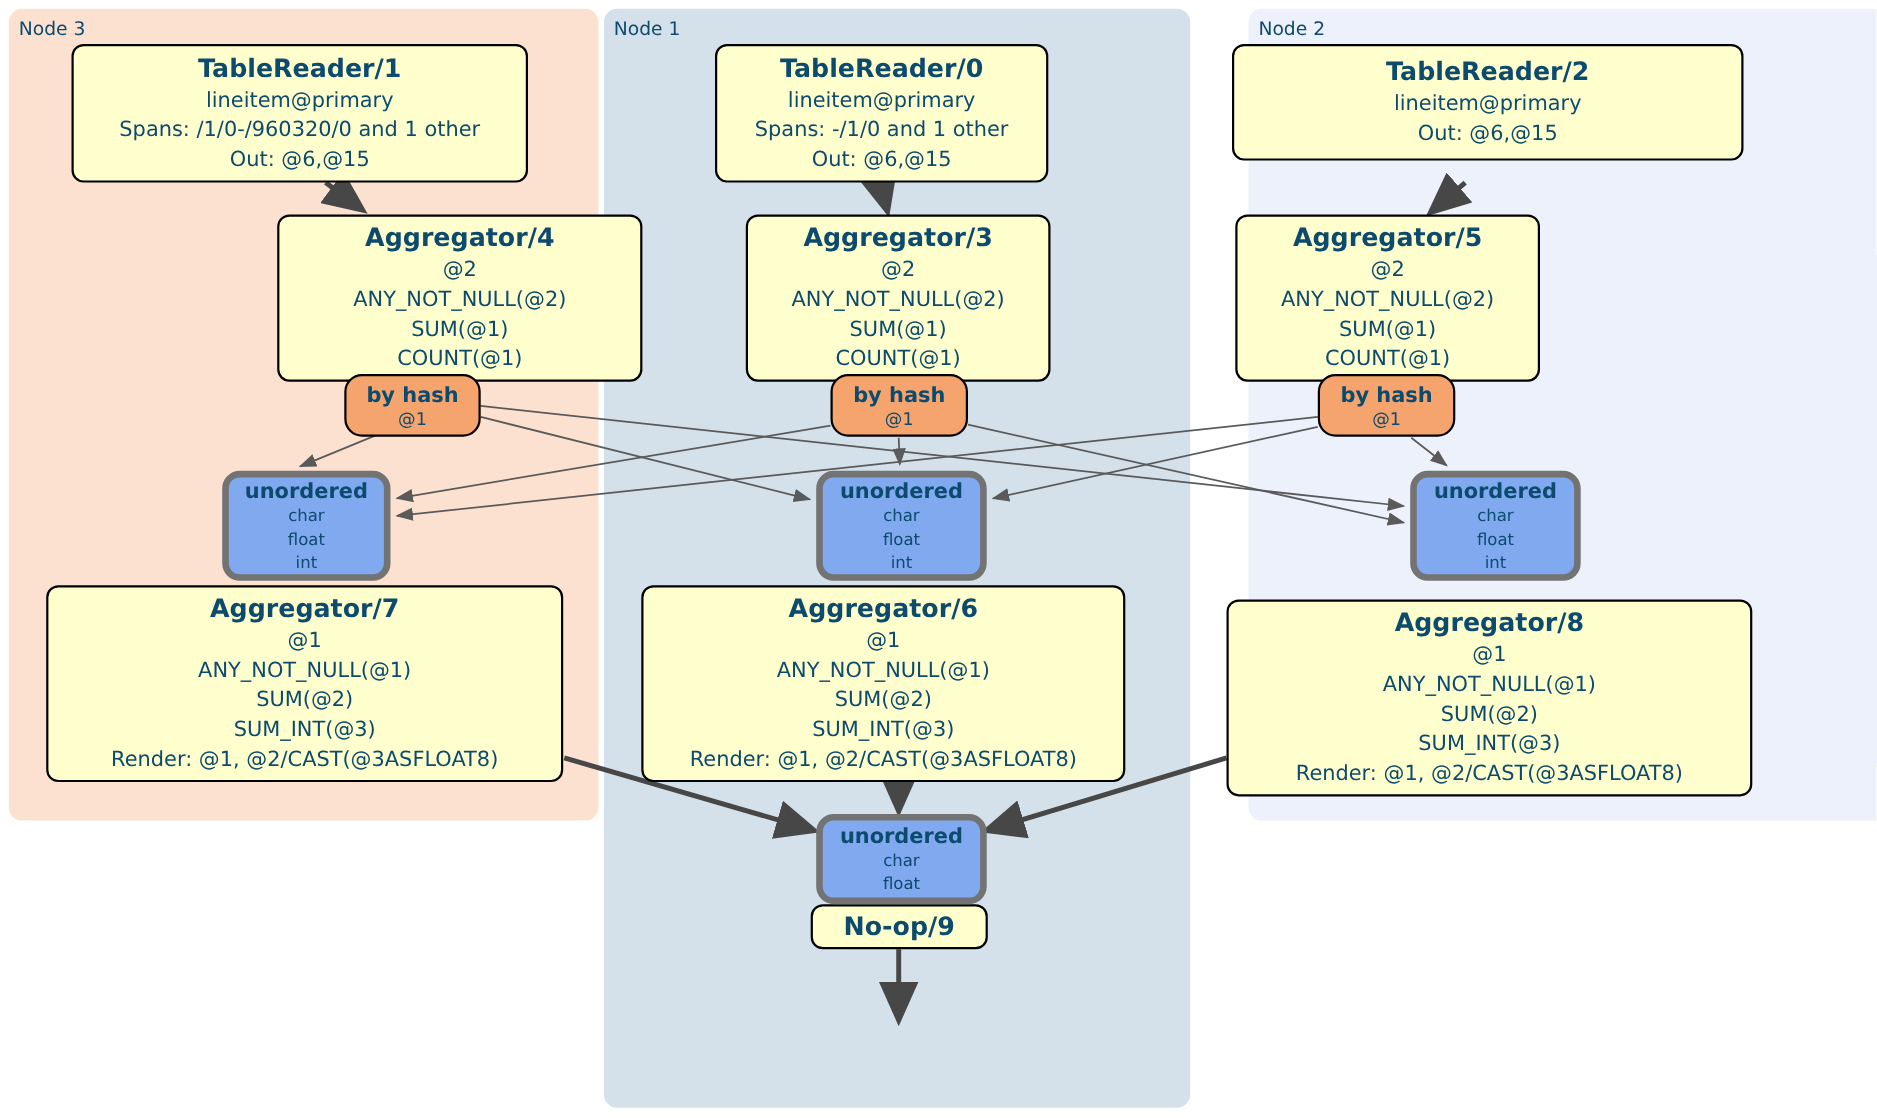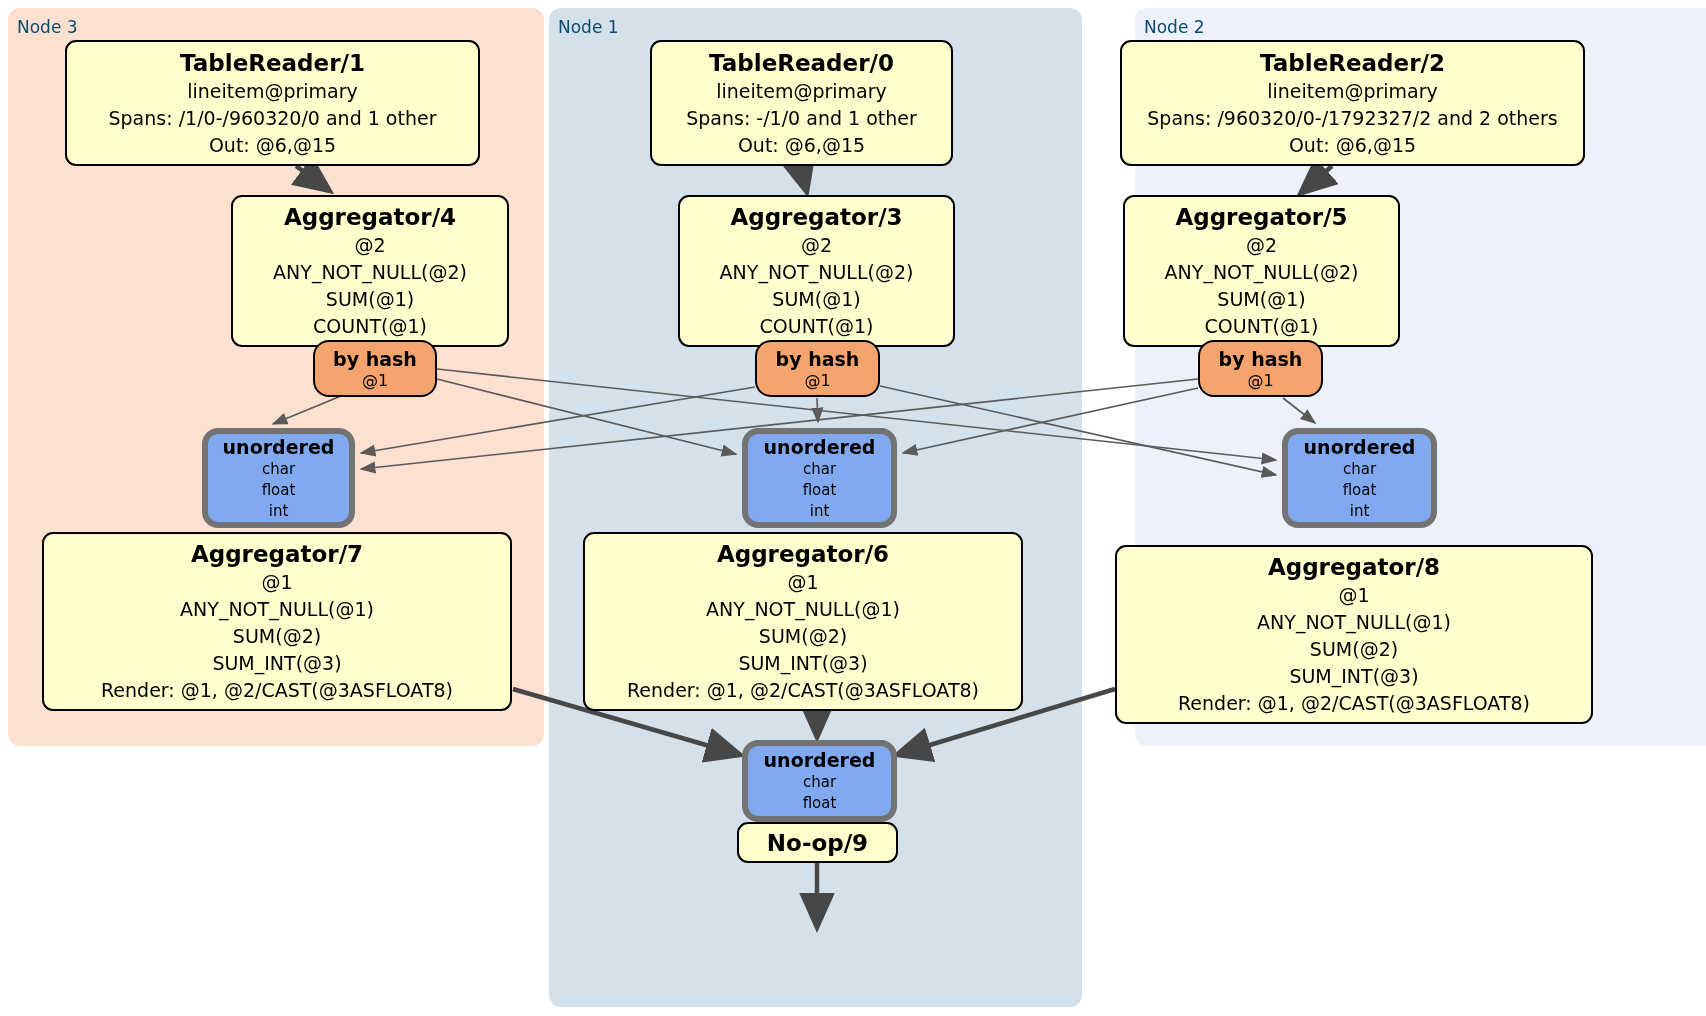--- a/index.html
+++ b/index.html
@@ -20,21 +20,21 @@
     font-size:17px;
     color:#0c4a6e;
   }
   .edges{position:absolute;left:0;top:0;z-index:2;}
   .nodebox{
     position:absolute;
     box-sizing:border-box;
     display:flex;flex-direction:column;justify-content:center;align-items:center;
     text-align:center;
     z-index:3;
-    color:#000000;
+    color:#0c4a6e;
   }
   .pbox{
     background:var(--box-yellow,#ffffcd);
     border:2px solid #000;
     border-radius:11px;
   }
   .router{
     background:var(--router-orange,#f6a46d);
     border:2px solid #000;
     border-radius:16px;
@@ -107,28 +107,27 @@
     <div class="ln">lineitem@primary</div>
     <div class="ln">Spans: /1/0-/960320/0 and 1 other</div>
     <div class="ln">Out: @6,@15</div>
   </div>
   <div class="nodebox pbox" style="left:650px;top:40px;width:303px;height:126px;">
     <div class="title">TableReader/0</div>
     <div class="ln">lineitem@primary</div>
     <div class="ln">Spans: -/1/0 and 1 other</div>
     <div class="ln">Out: @6,@15</div>
   </div>
-  <div class="nodebox pbox" style="left:1120px;top:40px;width:465px;height:126px;">
+  <div class="nodebox pbox" style="left:1120px;top:40px;width:465px;height:106px;">
     <div class="title">TableReader/2</div>
     <div class="ln">lineitem@primary</div>
-    <div class="ln">Spans: /960320/0-/1792327/2 and 2 others</div>
     <div class="ln">Out: @6,@15</div>
   </div>
 
-  <div class="nodebox pbox" style="left:231px;top:195px;width:278px;height:152px;">
+  <div class="nodebox pbox" style="left:252px;top:195px;width:332px;height:152px;">
     <div class="title">Aggregator/4</div>
     <div class="ln">@2</div>
     <div class="ln">ANY_NOT_NULL(@2)</div>
     <div class="ln">SUM(@1)</div>
     <div class="ln">COUNT(@1)</div>
   </div>
   <div class="nodebox pbox" style="left:678px;top:195px;width:277px;height:152px;">
     <div class="title">Aggregator/3</div>
     <div class="ln">@2</div>
     <div class="ln">ANY_NOT_NULL(@2)</div>

